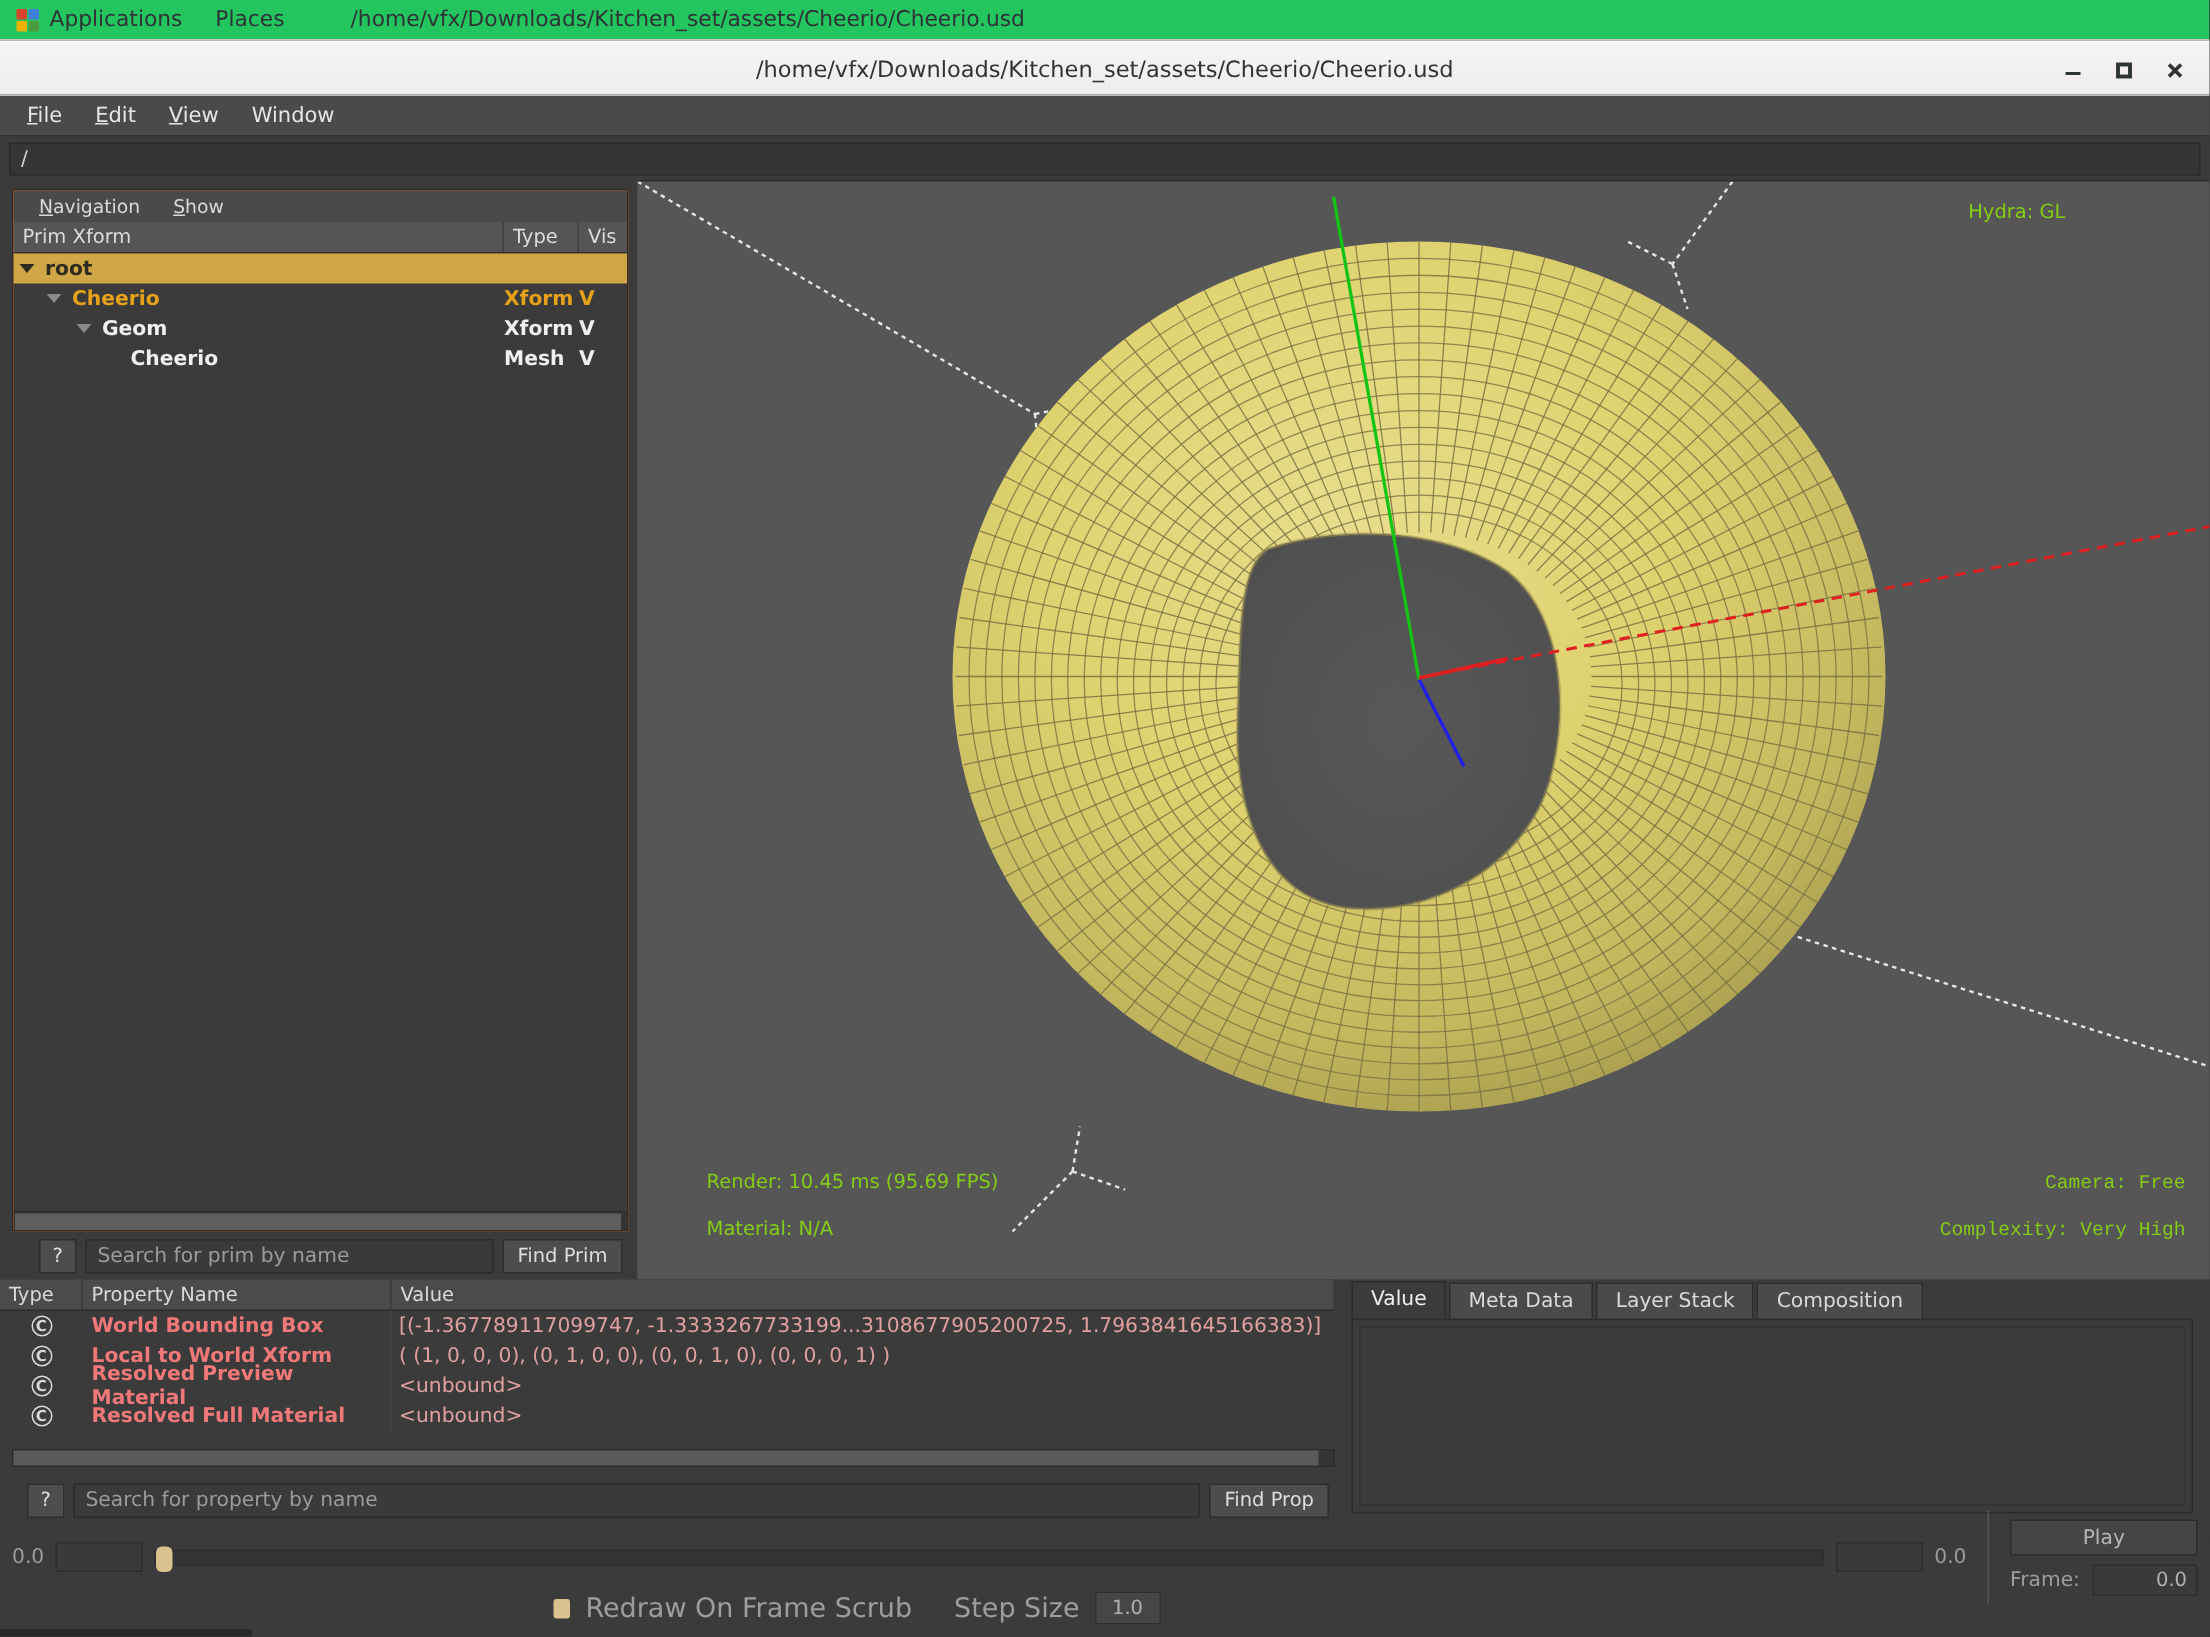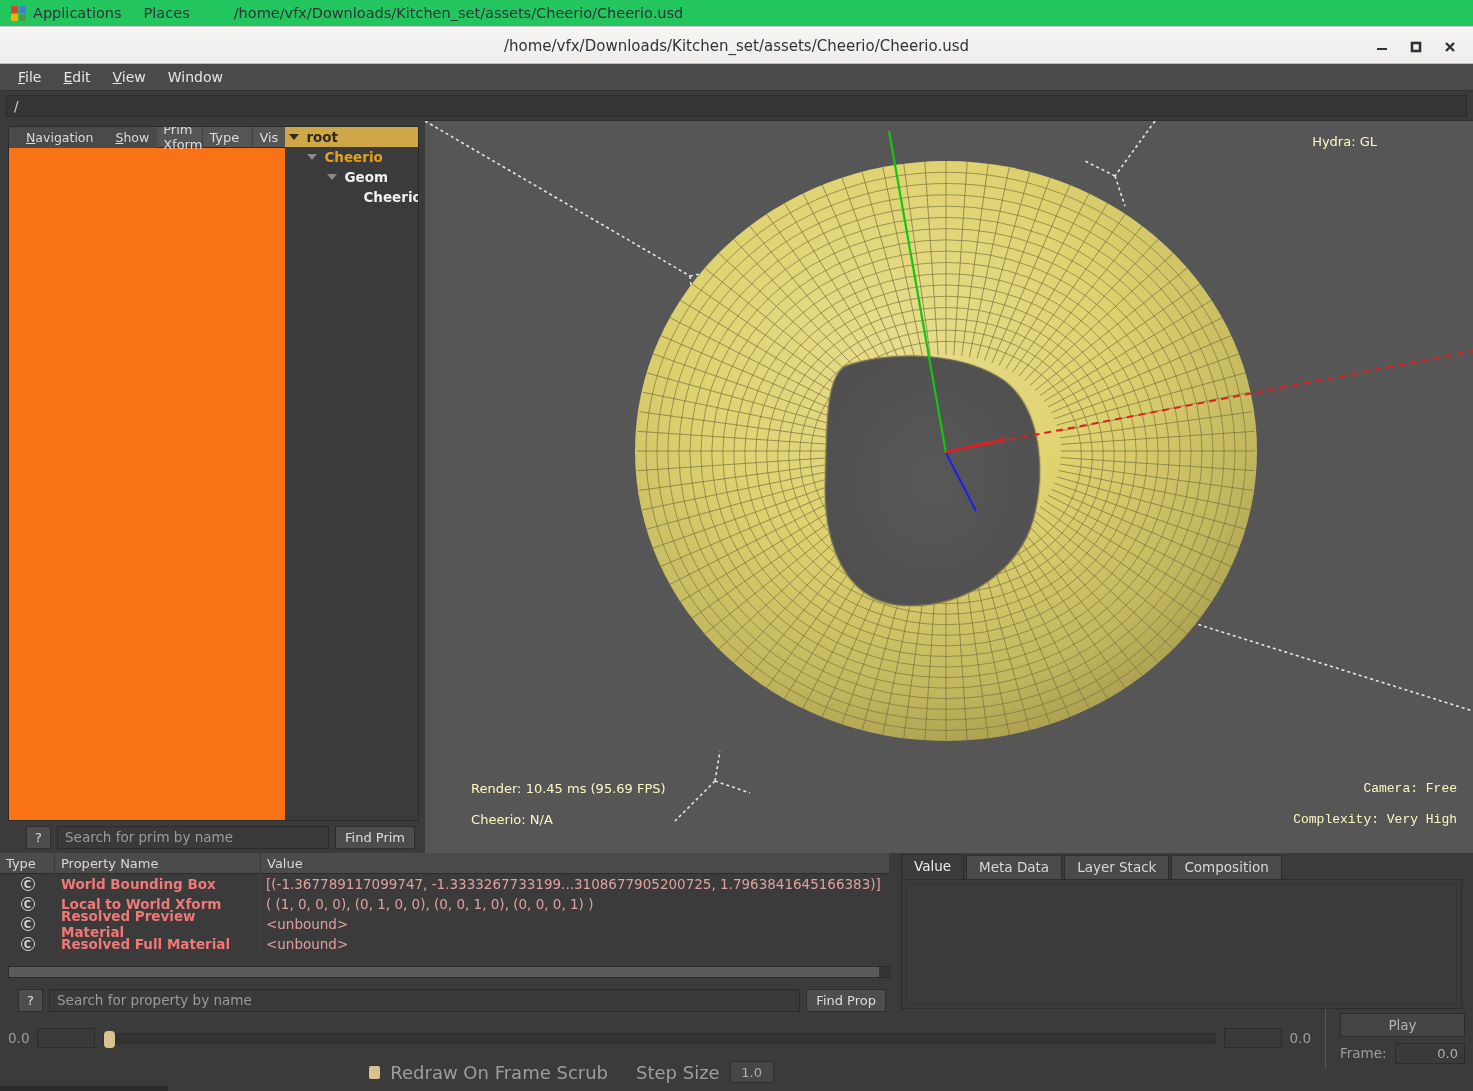--- a/index.html
+++ b/index.html
@@ -85,21 +85,21 @@
   }
 
   
   #left-pane {
     width: 425px; background: #3b3b3b;
     padding: 6px 6px 0 8px;
     display: flex; flex-direction: column;
   }
   #tree-frame {
     flex: 1; border: 1px solid #2c2c2c; background: #f97316;
-    display: flex; overflow: hidden;
+    display: flex; flex-direction: column; overflow: hidden;
   }
   #tree-menubar {
     height: 21px; background: #4a4a4a; display: flex; align-items: center;
     padding-left: 9px; gap: 6px;
   }
   .tm-item { font-size: 12.5px; color: #dadada; padding: 2px 8px; }
   .tm-item u { text-decoration: underline; }
 
   .tree-head {
     display: flex; height: 21px; background: #555555;
@@ -162,21 +162,21 @@
 
   
   #viewport {
     flex: 1; position: relative;
     background: #565656;
     border-top: 1px solid #2d2d2d;
     overflow: hidden;
   }
   #viewport svg { position: absolute; left: 0; top: 0; }
   .hud {
-    position: absolute; color: #fef9c3; font-size: 13px;
+    position: absolute; color: #84cc16; font-size: 13px;
     line-height: 15.5px; white-space: pre; pointer-events: none;
   }
   #hud-hydra { right: 96px; top: 13px; }
   #hud-render { left: 13px; bottom: 10px; }
   #hud-cam { right: 16px; bottom: 10px; text-align: right; font-family: Liberation Mono, monospace; }
 
   
   #bottom {
     position: absolute; top: 826px; left: 0; width: 1473px; height: 265px;
     background: #3b3b3b;
@@ -573,21 +573,21 @@
         <path d="M 521,332 L 464,10" stroke="#14c414" stroke-width="2.2" fill="none"></path>
 
         <path d="M 521,332 L 551,390" stroke="#2020e8" stroke-width="2.2" fill="none"></path>
 
         <path d="M 521,331 L 580,318" stroke="#e02020" stroke-width="2.4" fill="none"></path>
       </svg>
 
       <div class="hud" id="hud-hydra">Hydra: GL</div>
       <div class="hud" id="hud-render">
         <span>Render: 10.45 ms (95.69 FPS)</span><br>
-        <span>Cheerio: N/A</span>
+        <span>Material: N/A</span>
       </div>
       <div class="hud" id="hud-cam">
         <span>Camera: Free</span><br>
         <span>Complexity: Very High</span>
       </div>
     </div>
   </div>
 
   <div id="bottom">
 

